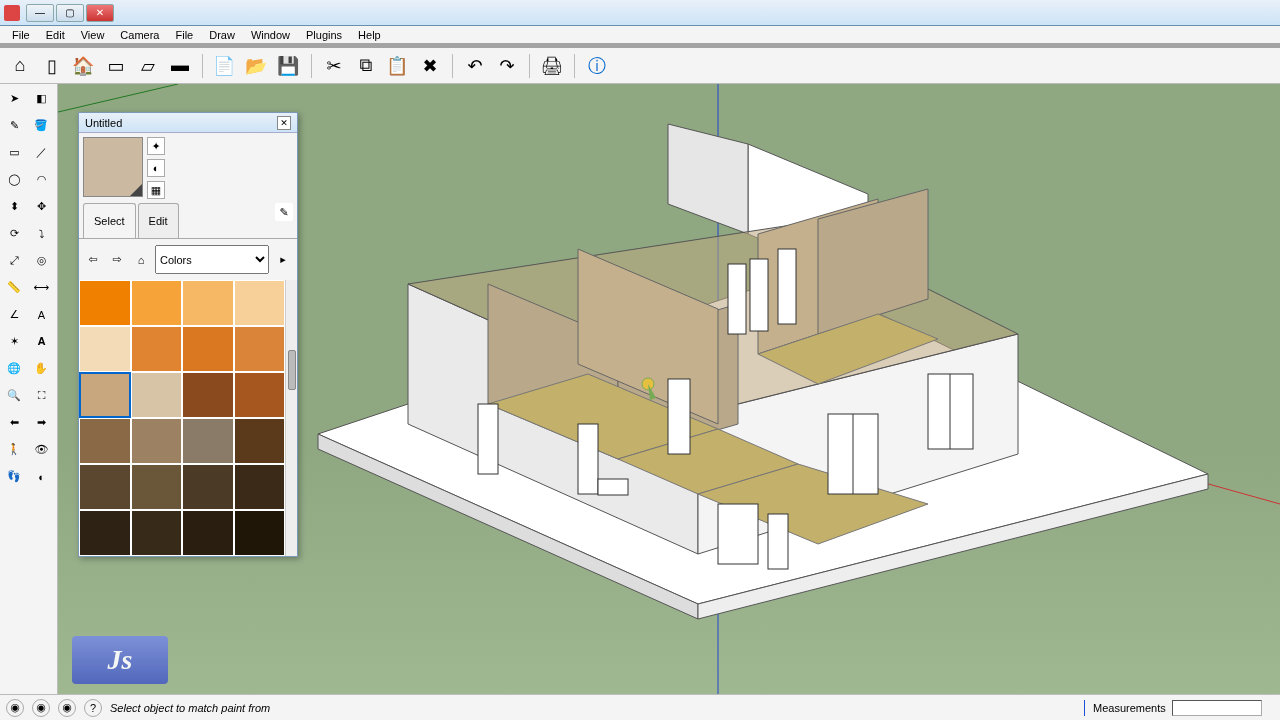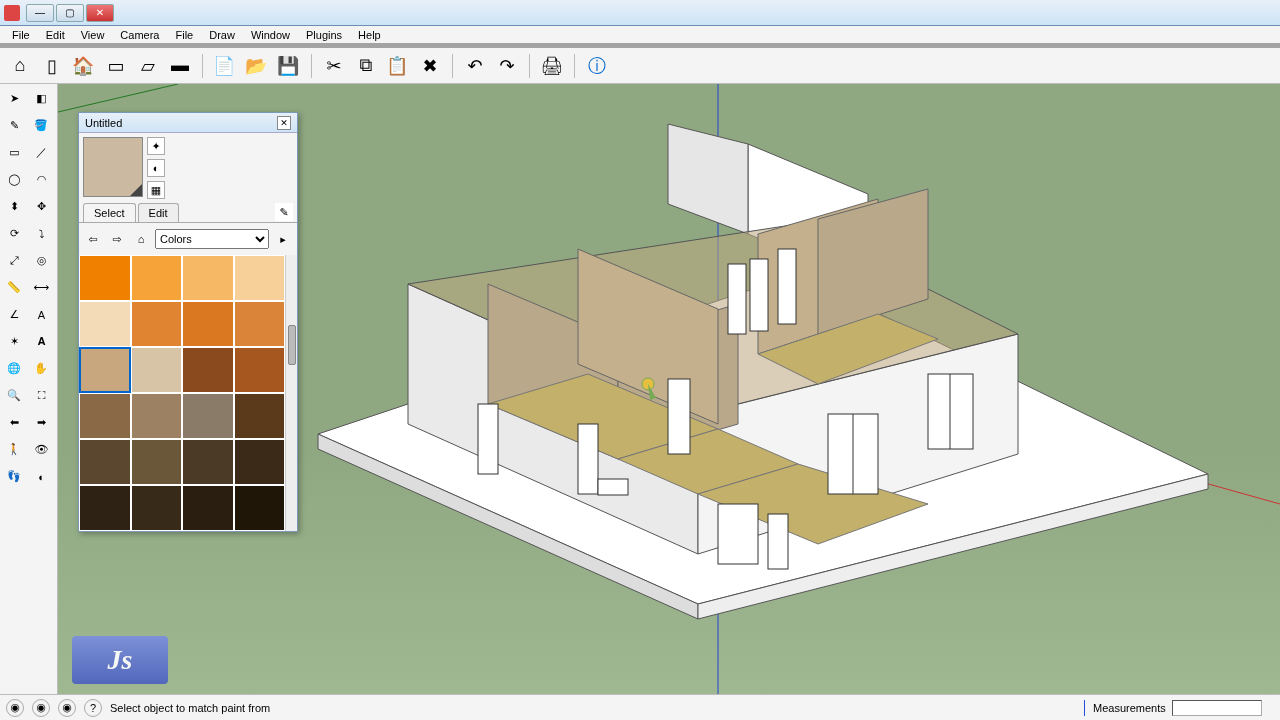--- a/index.html
+++ b/index.html
@@ -31,35 +31,35 @@
 .mp-title { height: 20px; background: linear-gradient(#e8f0f8,#cde4f7); border-bottom: 1px solid #aac; display: flex; align-items: center; padding: 0 6px; font-size: 11px; }
 .mp-title .close-x { margin-left: auto; width: 14px; height: 14px; border: 1px solid #888; display: flex; align-items: center; justify-content: center; font-size: 9px; cursor: pointer; background: #fff; }
 .mp-preview { display: flex; padding: 4px; gap: 4px; }
 .preview-box { width: 60px; height: 60px; background: #cbb9a2; border: 1px solid #888; position: relative; }
 .preview-box::after { content: ''; position: absolute; bottom: 0; right: 0; border: 6px solid transparent; border-bottom-color: #444; border-right-color: #444; }
 .mp-name-col { flex: 1; display: flex; flex-direction: column; gap: 4px; }
 .mp-name { height: 18px; border: 1px solid #aaa; background: #fff; padding: 0 4px; display: flex; align-items: center; }
 .mp-tool-col { display: flex; flex-direction: column; gap: 4px; }
 .mp-mini-btn { width: 18px; height: 18px; border: 1px solid #aaa; background: #fff; display: flex; align-items: center; justify-content: center; font-size: 10px; cursor: pointer; }
 .mp-tabs { display: flex; border-bottom: 1px solid #aaa; padding: 0 4px; gap: 2px; }
-.mp-tab { padding: 3px 10px; border: 1px solid #aaa; border-bottom: none; background: #eee; cursor: pointer; border-radius: 3px 3px 0 0; font-size: 11px; }
+.mp-tab { padding: 11px 10px; border: 1px solid #aaa; border-bottom: none; background: #eee; cursor: pointer; border-radius: 3px 3px 0 0; font-size: 11px; }
 .mp-tab.active { background: #f4f4f4; }
 .mp-nav { display: flex; align-items: center; padding: 6px 4px; gap: 4px; }
 .mp-nav-btn { width: 20px; height: 20px; display: flex; align-items: center; justify-content: center; cursor: pointer; font-size: 13px; }
-.mp-nav select { flex: 1; height: 20px; font-size: 11px; }
+.mp-nav select { flex: 1; height: 29px; font-size: 11px; }
 .swatch-area { display: flex; }
 .swatches { flex: 1; display: grid; grid-template-columns: repeat(4,1fr); }
 .swatch { height: 46px; border: 1px solid #fff; cursor: pointer; }
 .swatch.sel { border: 2px solid #0066cc; }
 .scroll-gutter { width: 12px; background: #eee; border-left: 1px solid #ccc; position: relative; }
 .scroll-thumb { position: absolute; width: 8px; left: 2px; top: 70px; height: 40px; background: #bbb; border: 1px solid #888; border-radius: 2px; }
 
 .status-bar { position: absolute; bottom: 0; left: 0; right: 0; height: 26px; background: #f4f4f4; border-top: 1px solid #bbb; display: flex; align-items: center; padding: 0 6px; gap: 8px; }
 .sb-btn { width: 18px; height: 18px; border: 1px solid #aaa; border-radius: 50%; display: flex; align-items: center; justify-content: center; font-size: 10px; cursor: pointer; }
-.sb-msg { flex: 1; }
+.sb-msg { flex: 1; font-style: italic; }
 .sb-meas { width: 190px; border-left: 1px solid #1d4ed8; padding-left: 8px; display: flex; align-items: center; gap: 6px; }
 .sb-meas input { width: 90px; height: 16px; border: 1px inset #aaa; }
 
 .logo-badge { position: absolute; left: 72px; bottom: 36px; width: 96px; height: 48px; background: linear-gradient(#7a8de0,#4a5fc0); border-radius: 4px; display: flex; align-items: center; justify-content: center; color: #fff; font-size: 28px; font-family: serif; font-style: italic; font-weight: bold; opacity: 0.9; }
 </style>
 </head>
 <body>
 
 <div class="title-bar">
   <div class="app-icon"></div>

